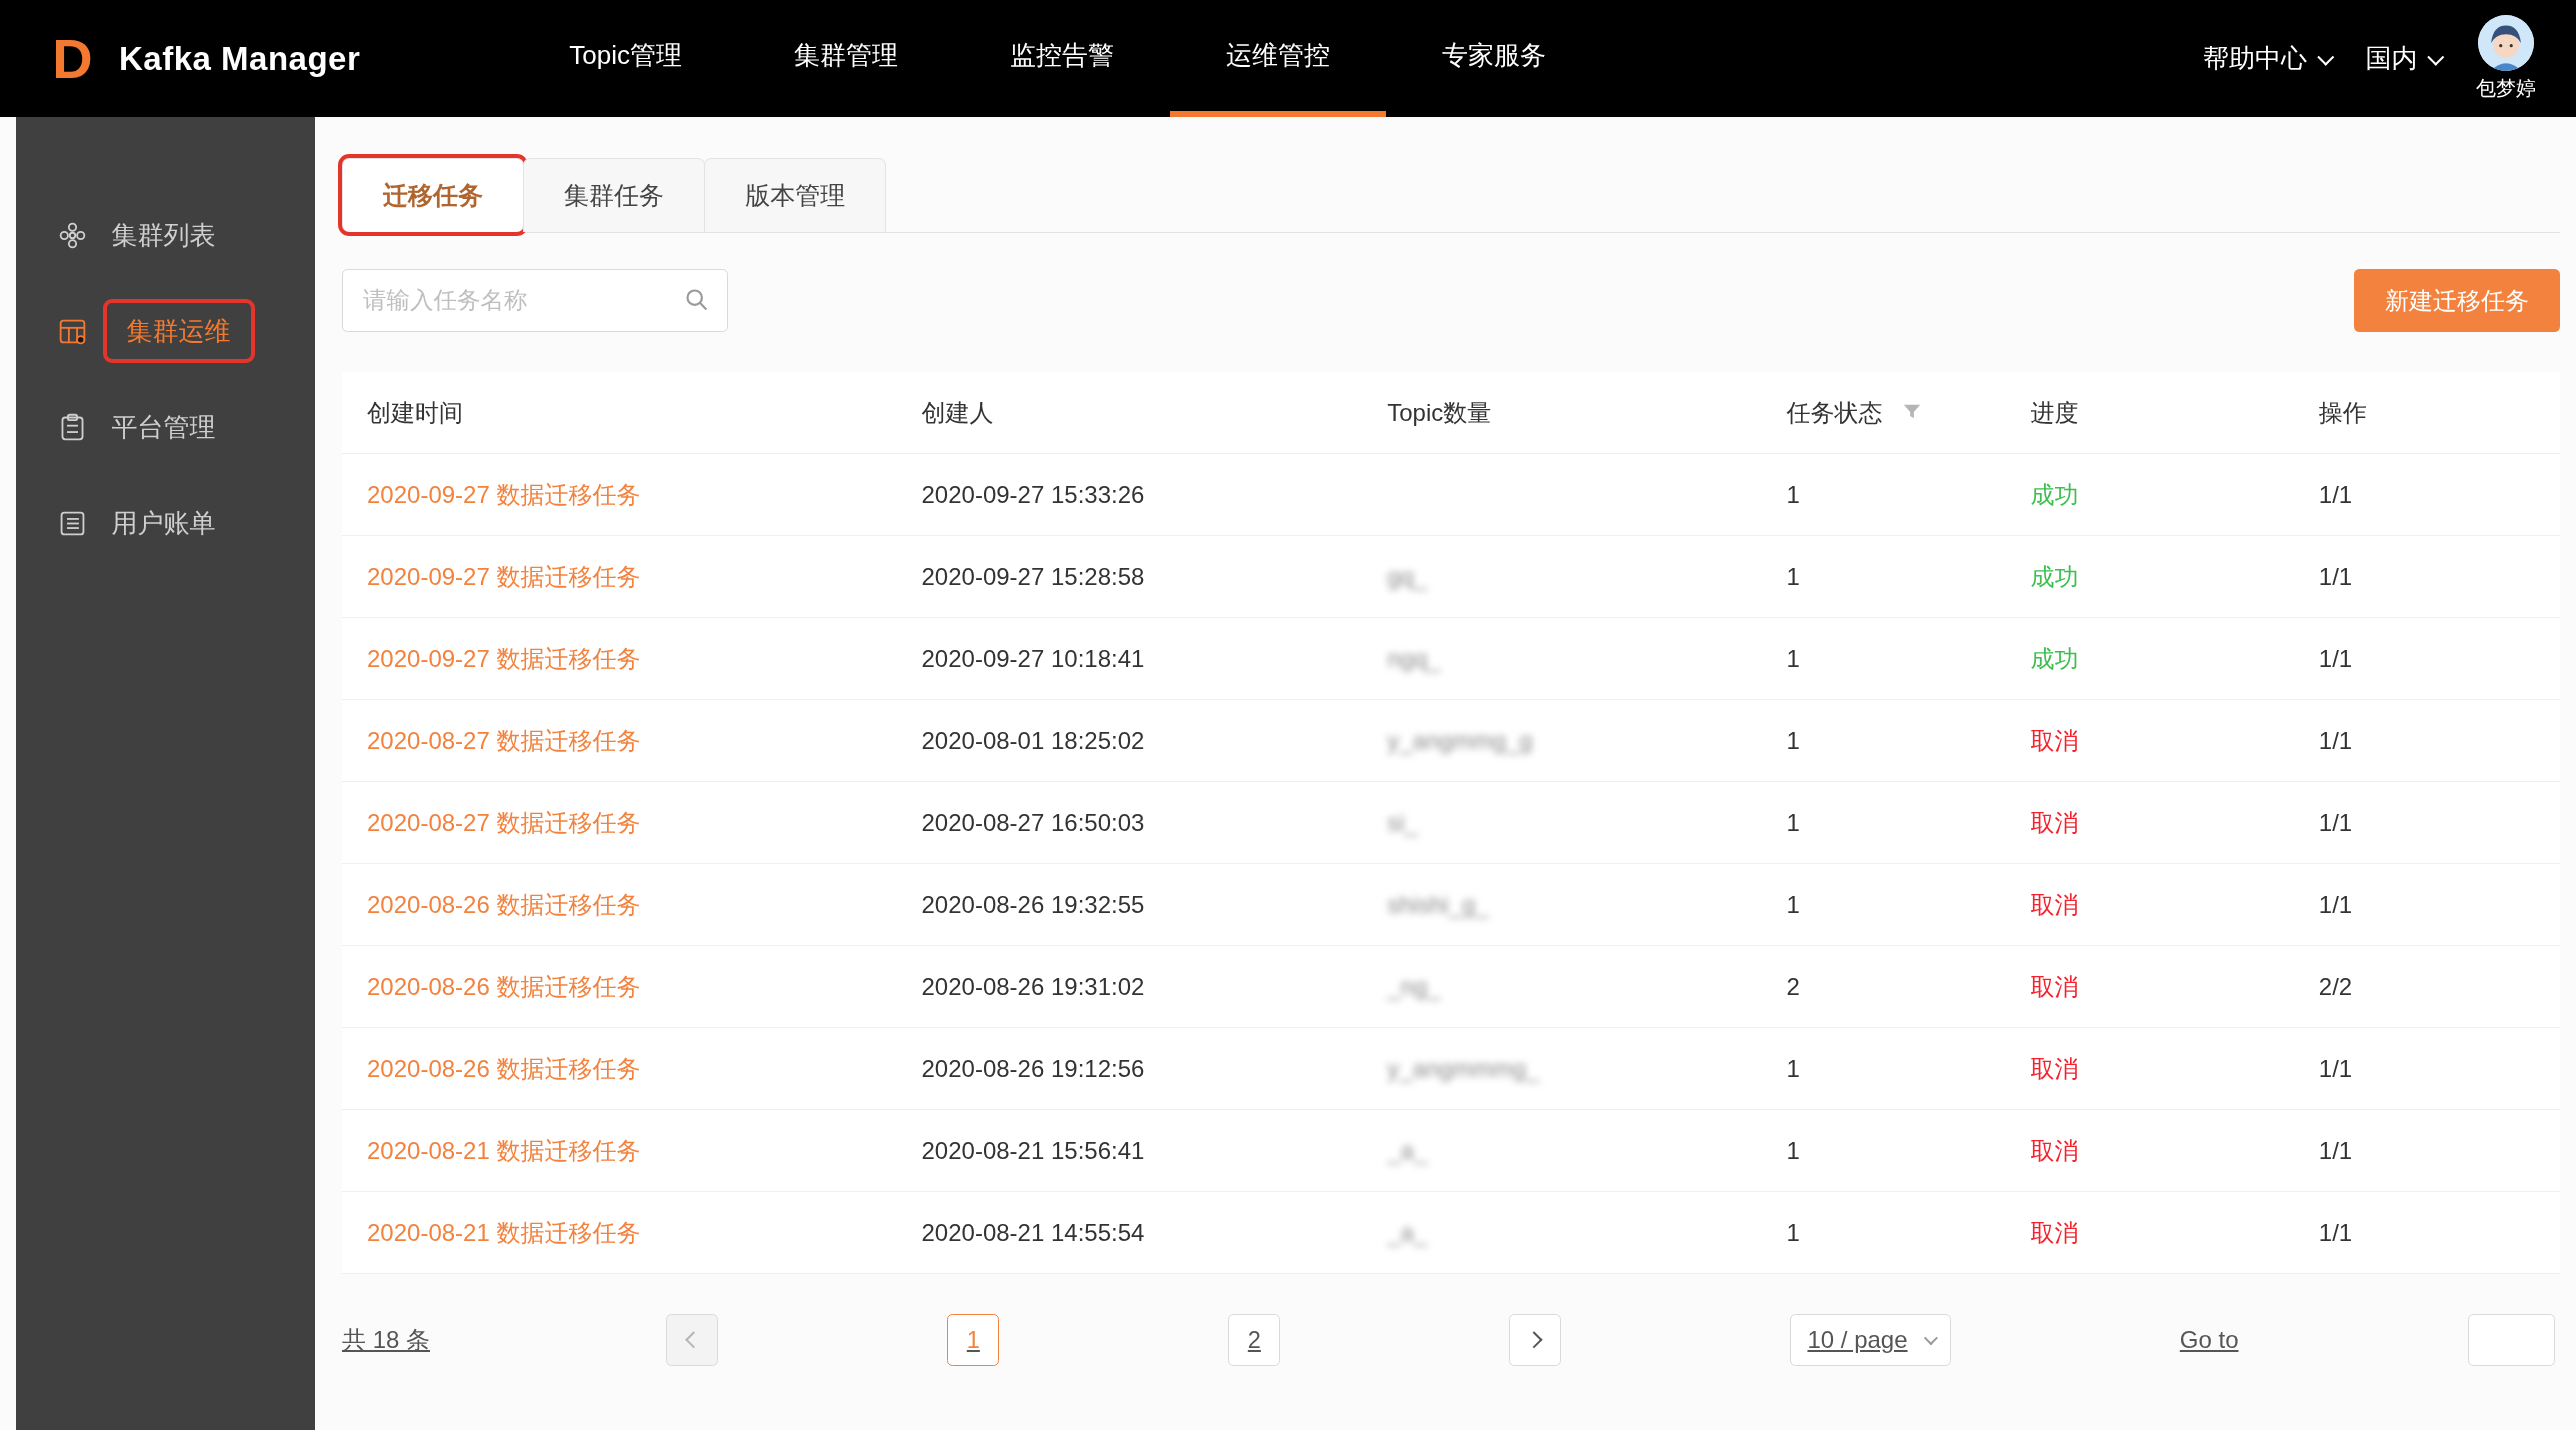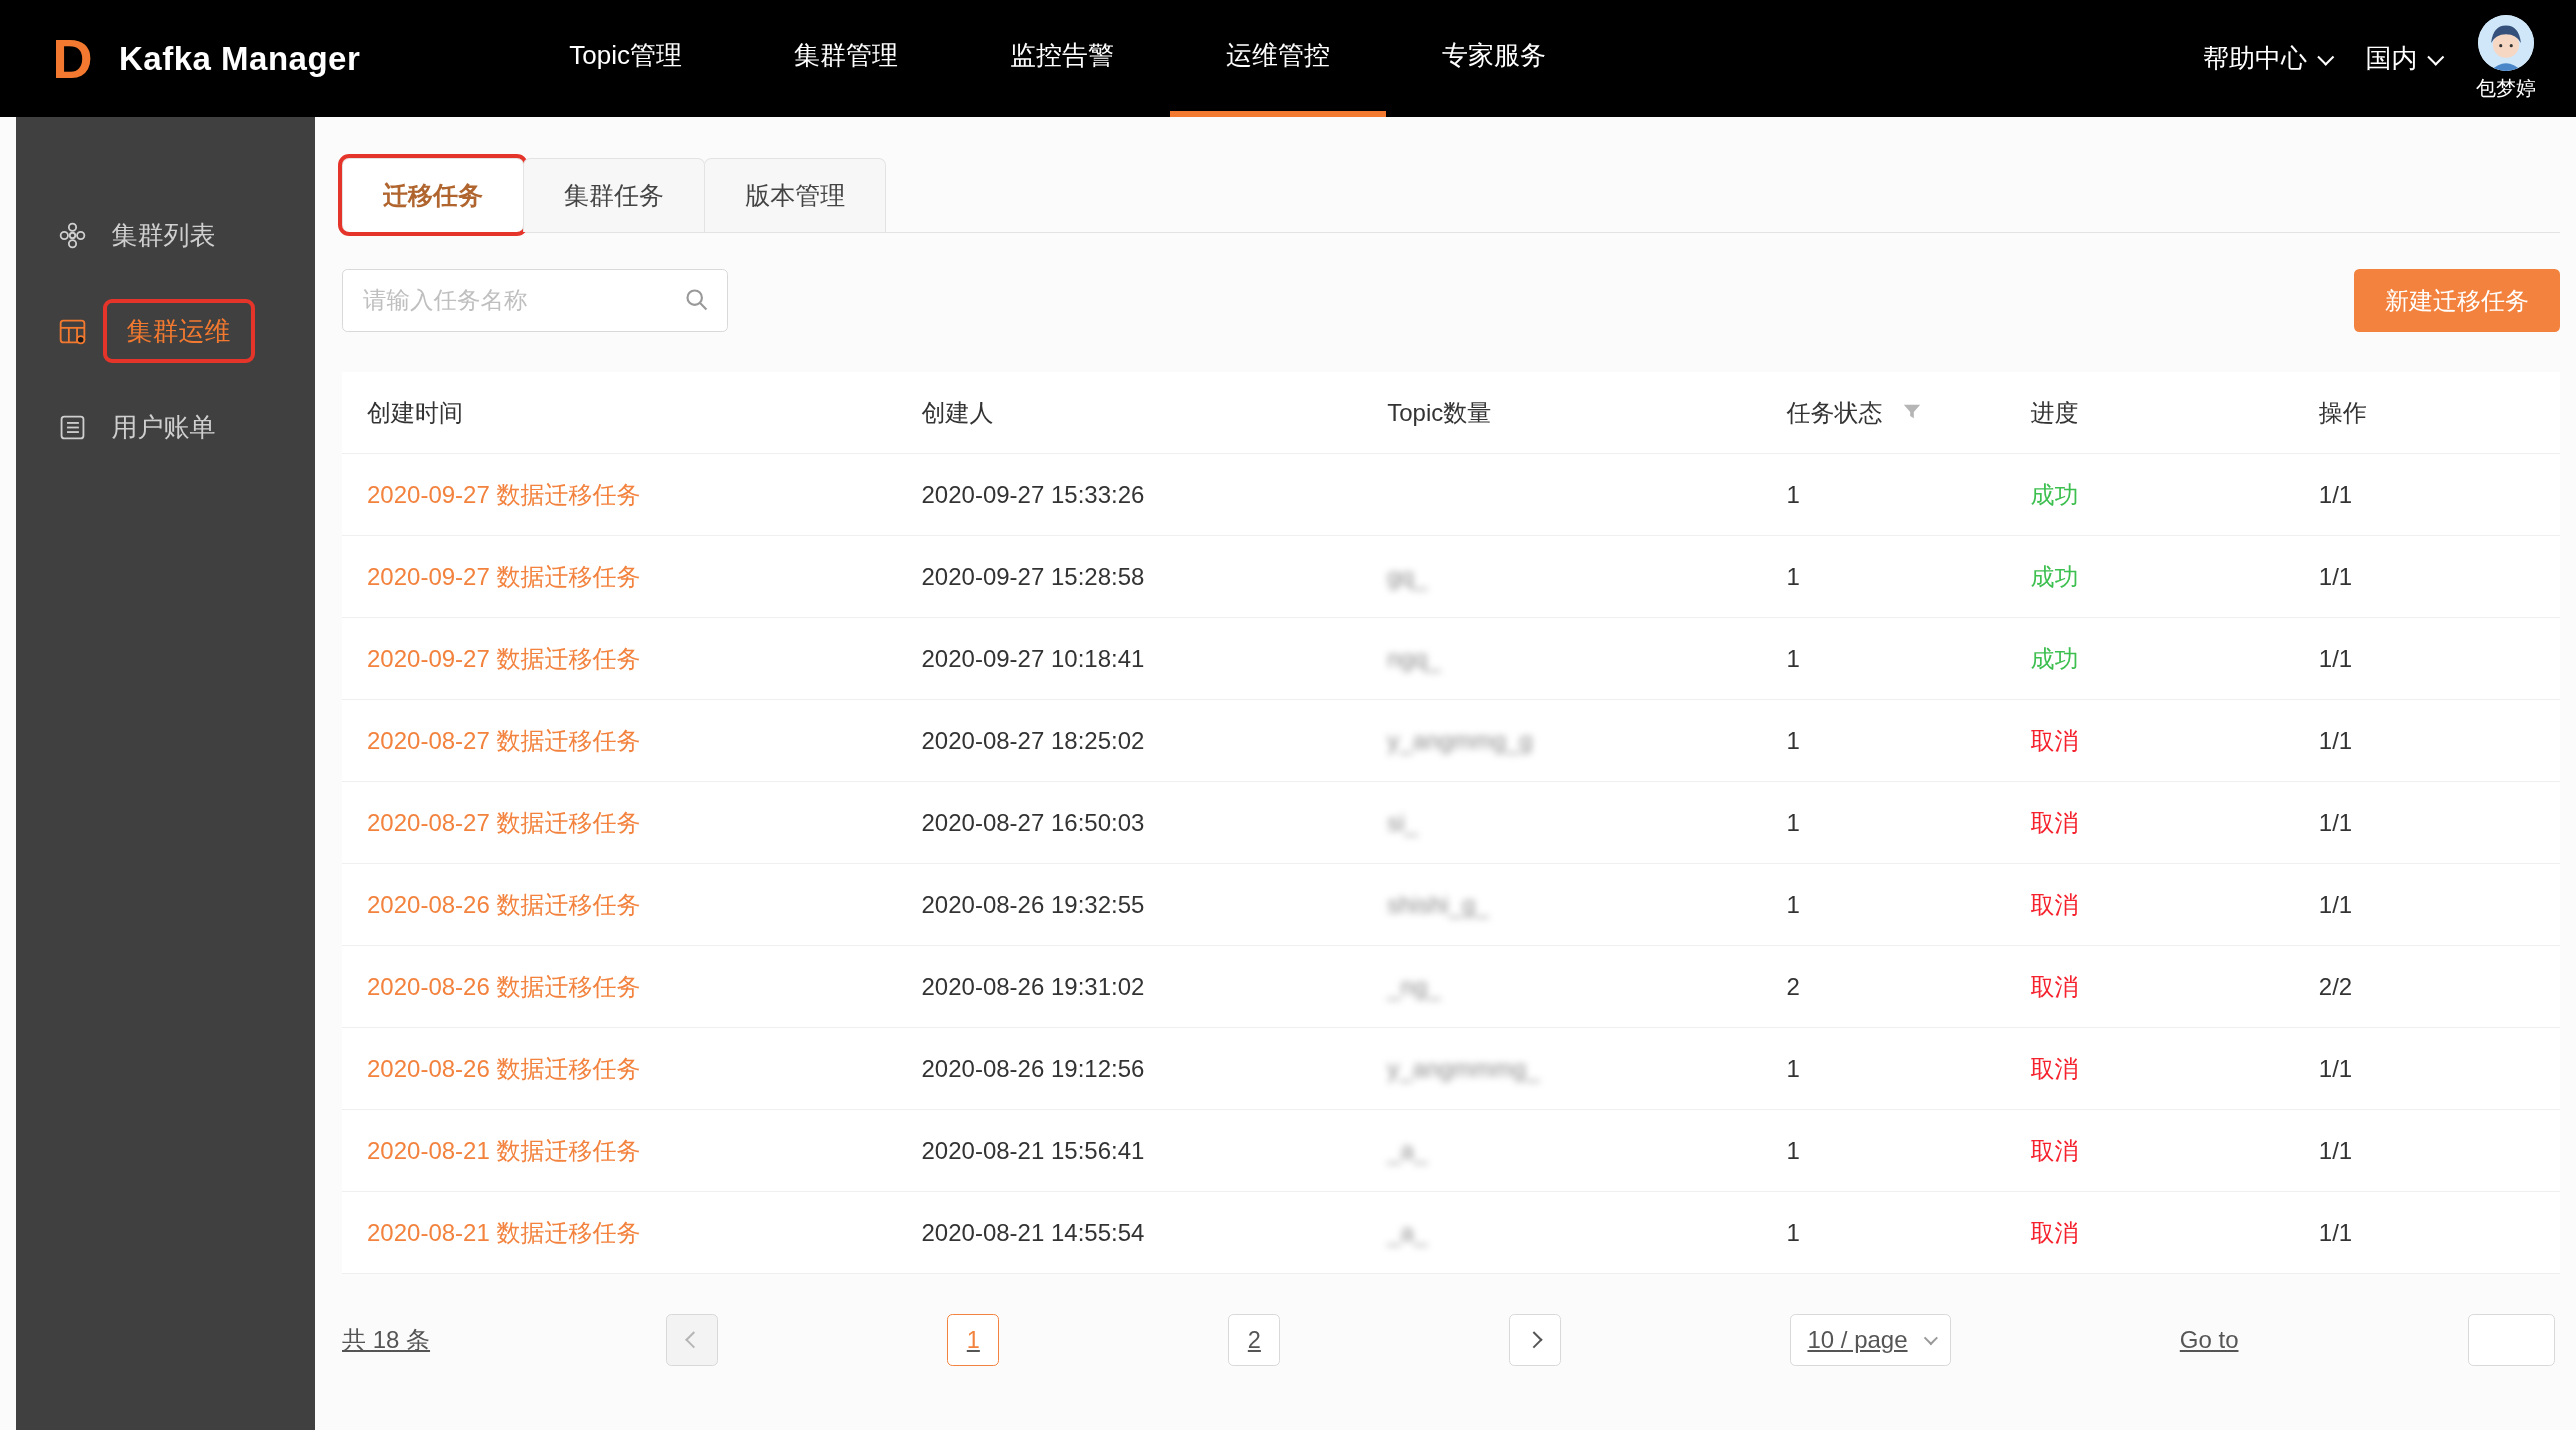--- a/index.html
+++ b/index.html
@@ -170,20 +170,31 @@
     <span class="sicon">
       <svg width="31" height="31" viewBox="0 0 34 34" fill="none" stroke="currentColor" stroke-width="2">
         <rect x="4" y="5" width="26" height="24" rx="3"></rect>
         <line x1="4" y1="13" x2="30" y2="13"></line>
           <line x1="13" y1="13" x2="13" y2="29"></line>
         <line x1="22" y1="13" x2="22" y2="29"></line>
           <circle cx="26" cy="26" r="4" fill="#1a1a1a"></circle>
       </svg>
     </span>
     <span class="annot-label">集群运维</span>
+  </div>
+  <div class="side-item">
+    <span class="sicon">
+      <svg width="31" height="31" viewBox="0 0 34 34" fill="none" stroke="currentColor" stroke-width="2">
+        <rect x="6" y="6" width="22" height="24" rx="3"></rect>
+        <rect x="12" y="3" width="10" height="6" rx="2"></rect>
+        <line x1="11" y1="15" x2="23" y2="15"></line>
+          <line x1="11" y1="22" x2="23" y2="22"></line>
+      </svg>
+    </span>
+    <span>平台管理</span>
   </div>
   <div class="side-item">
     <span class="sicon">
       <svg width="31" height="31" viewBox="0 0 34 34" fill="none" stroke="currentColor" stroke-width="2">
         <rect x="5" y="5" width="24" height="24" rx="3"></rect>
         <line x1="11" y1="12" x2="24" y2="12"></line>
           <line x1="11" y1="17" x2="24" y2="17"></line>
           <line x1="11" y1="22" x2="24" y2="22"></line>
       </svg>
     </span>
@@ -256,21 +267,21 @@
           <div class="c">2020-09-27 10:18:41</div>
           <div class="c creator">ngq_</div>
           <div class="c">1</div>
           <div class="c status-cell" data-status="success">成功</div>
           <div class="c">1/1</div>
           <div class="c"></div>
         </div>
 
         <div class="trow">
           <div class="c"><a class="task-link">2020-08-27 数据迁移任务</a></div>
-          <div class="c">2020-08-27 18:25:02</div>
+          <div class="c">2020-08-01 18:25:02</div>
           <div class="c creator">y_angmmg_g</div>
           <div class="c">1</div>
           <div class="c status-cell" data-status="cancel">取消</div>
           <div class="c">1/1</div>
           <div class="c"></div>
         </div>
 
         <div class="trow">
           <div class="c"><a class="task-link">2020-08-27 数据迁移任务</a></div>
           <div class="c">2020-08-27 16:50:03</div>

